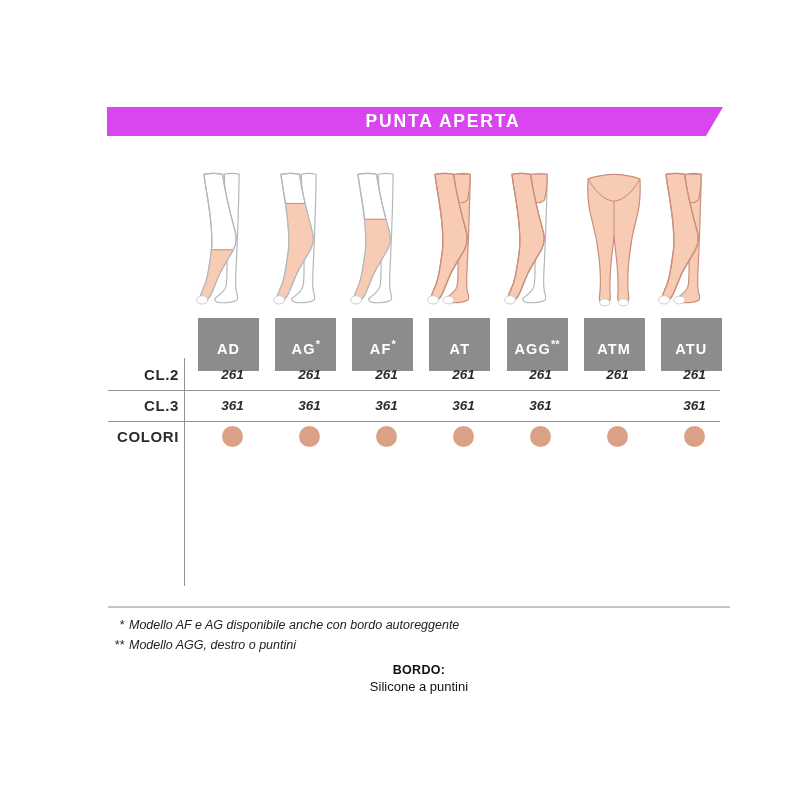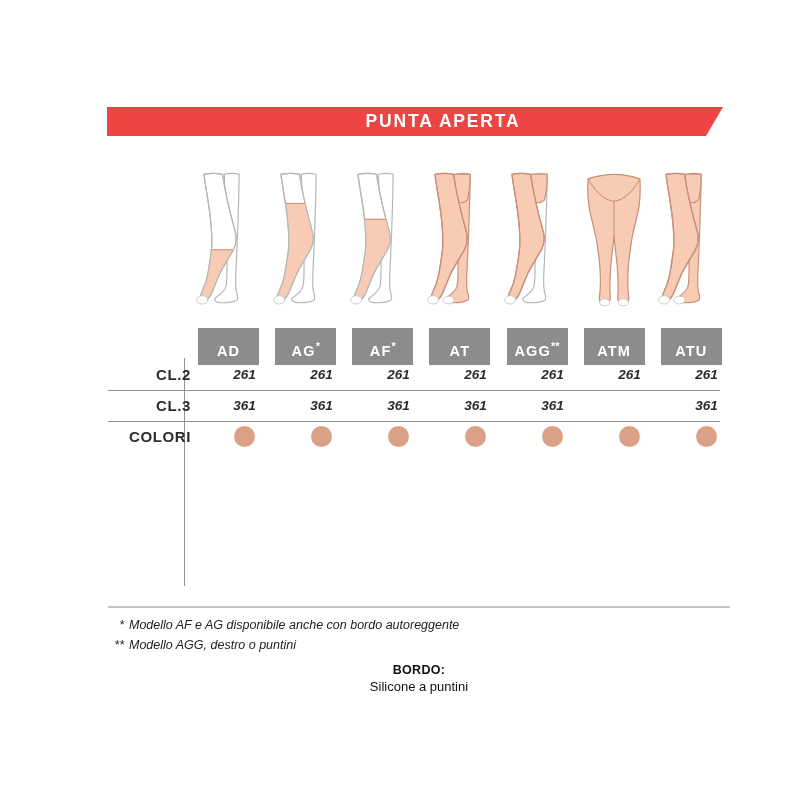--- a/index.html
+++ b/index.html
@@ -1,46 +1,46 @@
 <!DOCTYPE html>
 <html><head>
 <meta charset="utf-8">
 <style>
   html,body{margin:0;padding:0;background:#fff;}
   .page{position:relative;width:800px;height:800px;background:#fff;overflow:hidden;
         font-family:"Liberation Sans", sans-serif;color:#2a2c2e;}
 
   
   .banner{position:absolute;left:107px;top:107px;width:616px;height:29px;
-          background:#ef4444;display:flex;align-items:center;justify-content:center;
+          background:#d946ef;display:flex;align-items:center;justify-content:center;
           box-sizing:border-box;padding-left:56px;
           clip-path:polygon(0 0,100% 0,calc(100% - 17px) 100%,0 100%);}
   .banner span{color:#fff;font-weight:bold;font-size:17.5px;letter-spacing:1.8px;}
 
   
   .cols{position:absolute;left:190px;top:165px;width:540px;display:flex;}
   .col{width:77.14px;display:flex;flex-direction:column;align-items:center;}
   .col svg{display:block;}
-  .badge{margin-top:15px;min-width:49px;height:21px;line-height:21px;padding:8px 6px;
+  .badge{margin-top:5px;min-width:49px;height:21px;line-height:21px;padding:16px 6px;
          background:#8b8c8e;color:#fff;font-weight:bold;font-size:14.5px;
          letter-spacing:1.2px;text-align:center;white-space:nowrap;}
   .badge sup{font-size:11px;letter-spacing:0;}
 
   
   .leg-white{fill:#ffffff;stroke:#b5b8ba;stroke-width:1.3;}
   .leg-peach{fill:#f7cbb4;stroke:#c9907b;stroke-width:1.3;}
   .peach{fill:#f7cbb4;}
   .edge{stroke:#cf9179;stroke-width:1.2;}
   .seam{fill:none;stroke:#c9907b;stroke-width:1.1;}
   .toe{fill:#ffffff;stroke:#c5c8ca;stroke-width:1;}
   .restroke{fill:none;stroke:#b5b8ba;stroke-width:1.3;}
   .restroke-b{fill:none;stroke:#c9907b;stroke-width:1.3;}
 
   
-  .trow{position:absolute;left:16px;width:732px;height:30px;line-height:30px;}
+  .trow{position:absolute;left:4px;width:732px;height:30px;line-height:30px;}
   .tlabel{position:absolute;left:100px;width:75px;text-align:right;
           font-weight:bold;font-size:15px;letter-spacing:0.6px;}
   .tcell{position:absolute;width:77px;text-align:center;font-weight:bold;font-size:13.5px;font-style:italic;}
   .c0{left:190px}.c1{left:267px}.c2{left:344px}.c3{left:421px}
   .c4{left:498px}.c5{left:575px}.c6{left:652px}
   .dot{position:absolute;top:4px;width:21px;height:21px;border-radius:50%;background:#dba186;}
   .d0{left:218px}.d1{left:295px}.d2{left:372px}.d3{left:449px}
   .d4{left:526px}.d5{left:603px}.d6{left:680px}
   .hline{position:absolute;left:108px;width:612px;height:1px;background:#909194;}
   .vline{position:absolute;left:184px;top:358px;width:1px;height:228px;background:#909194;}

